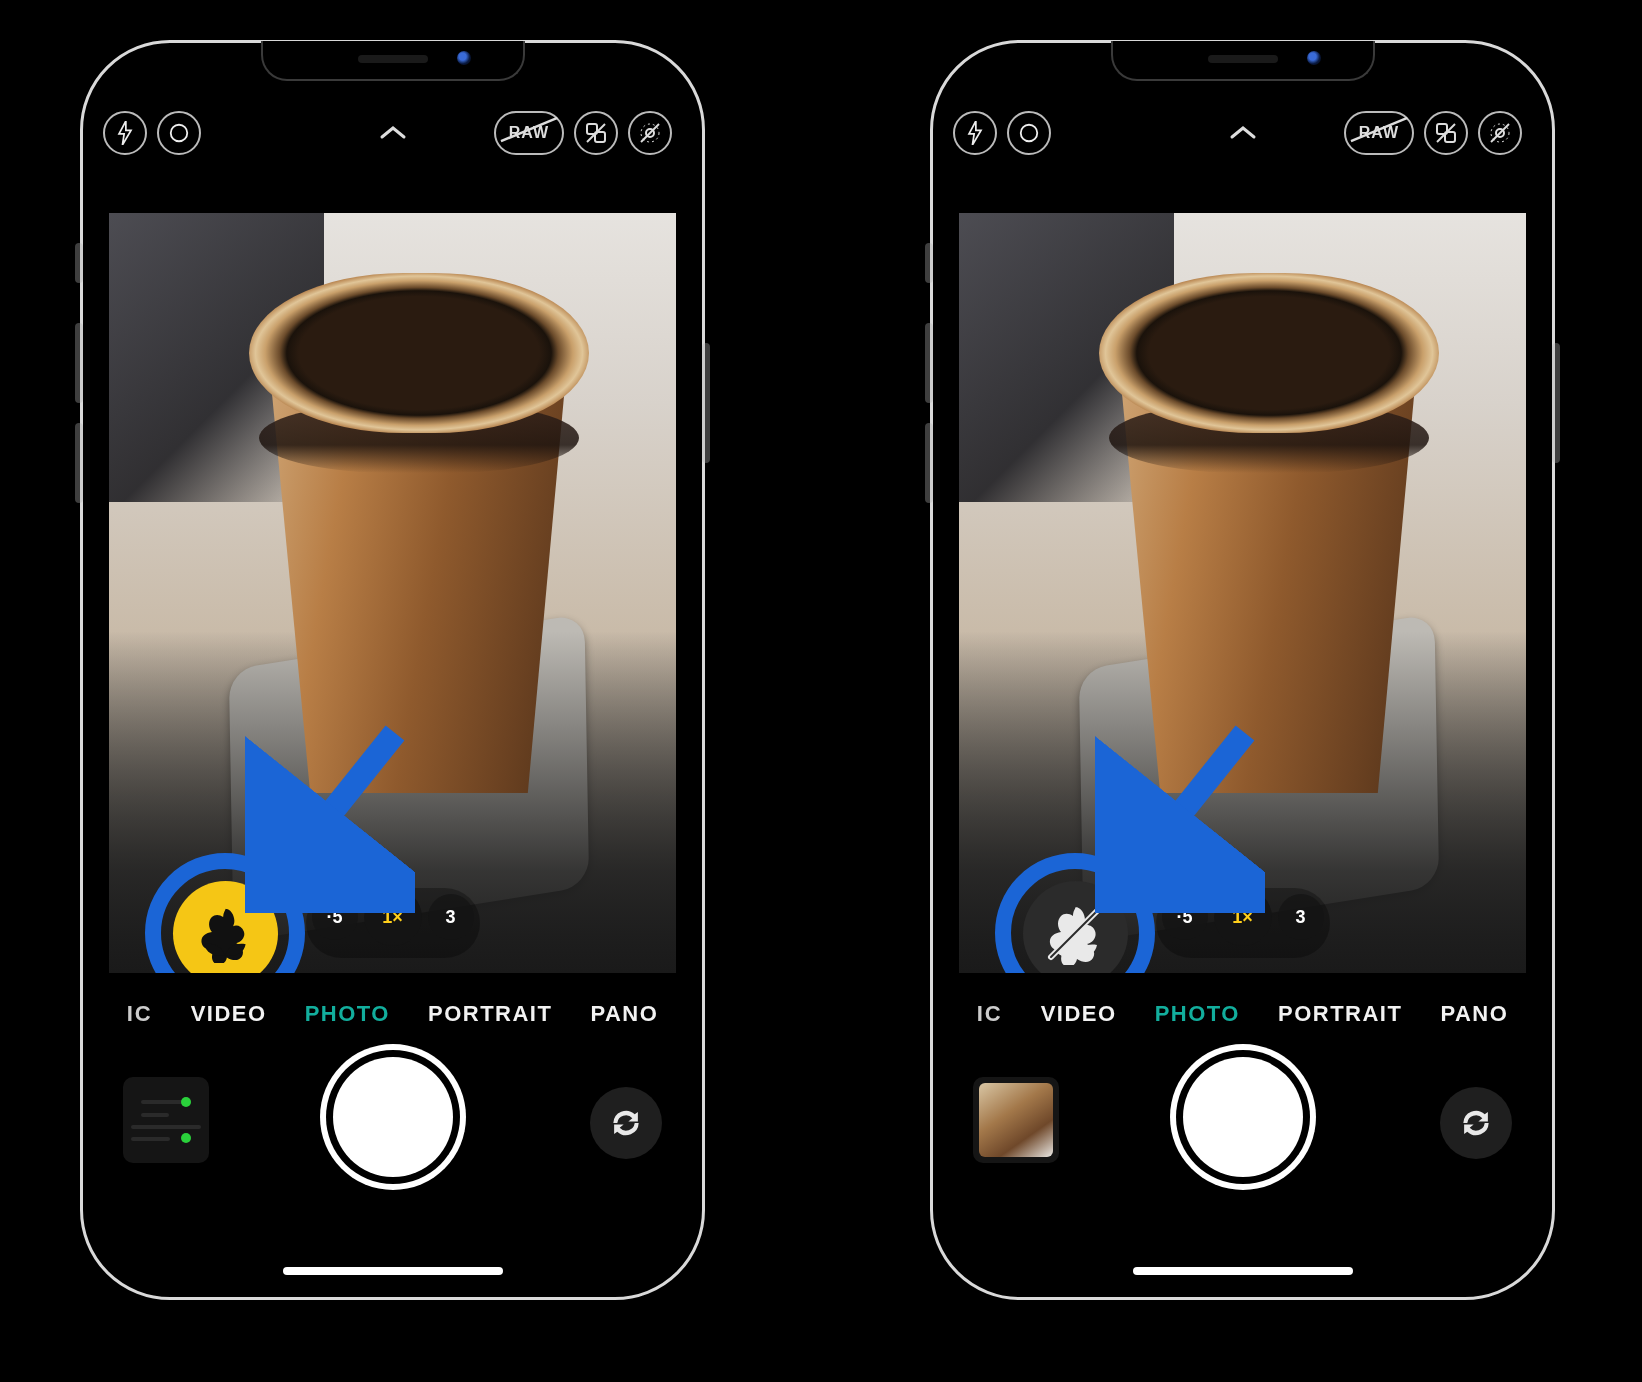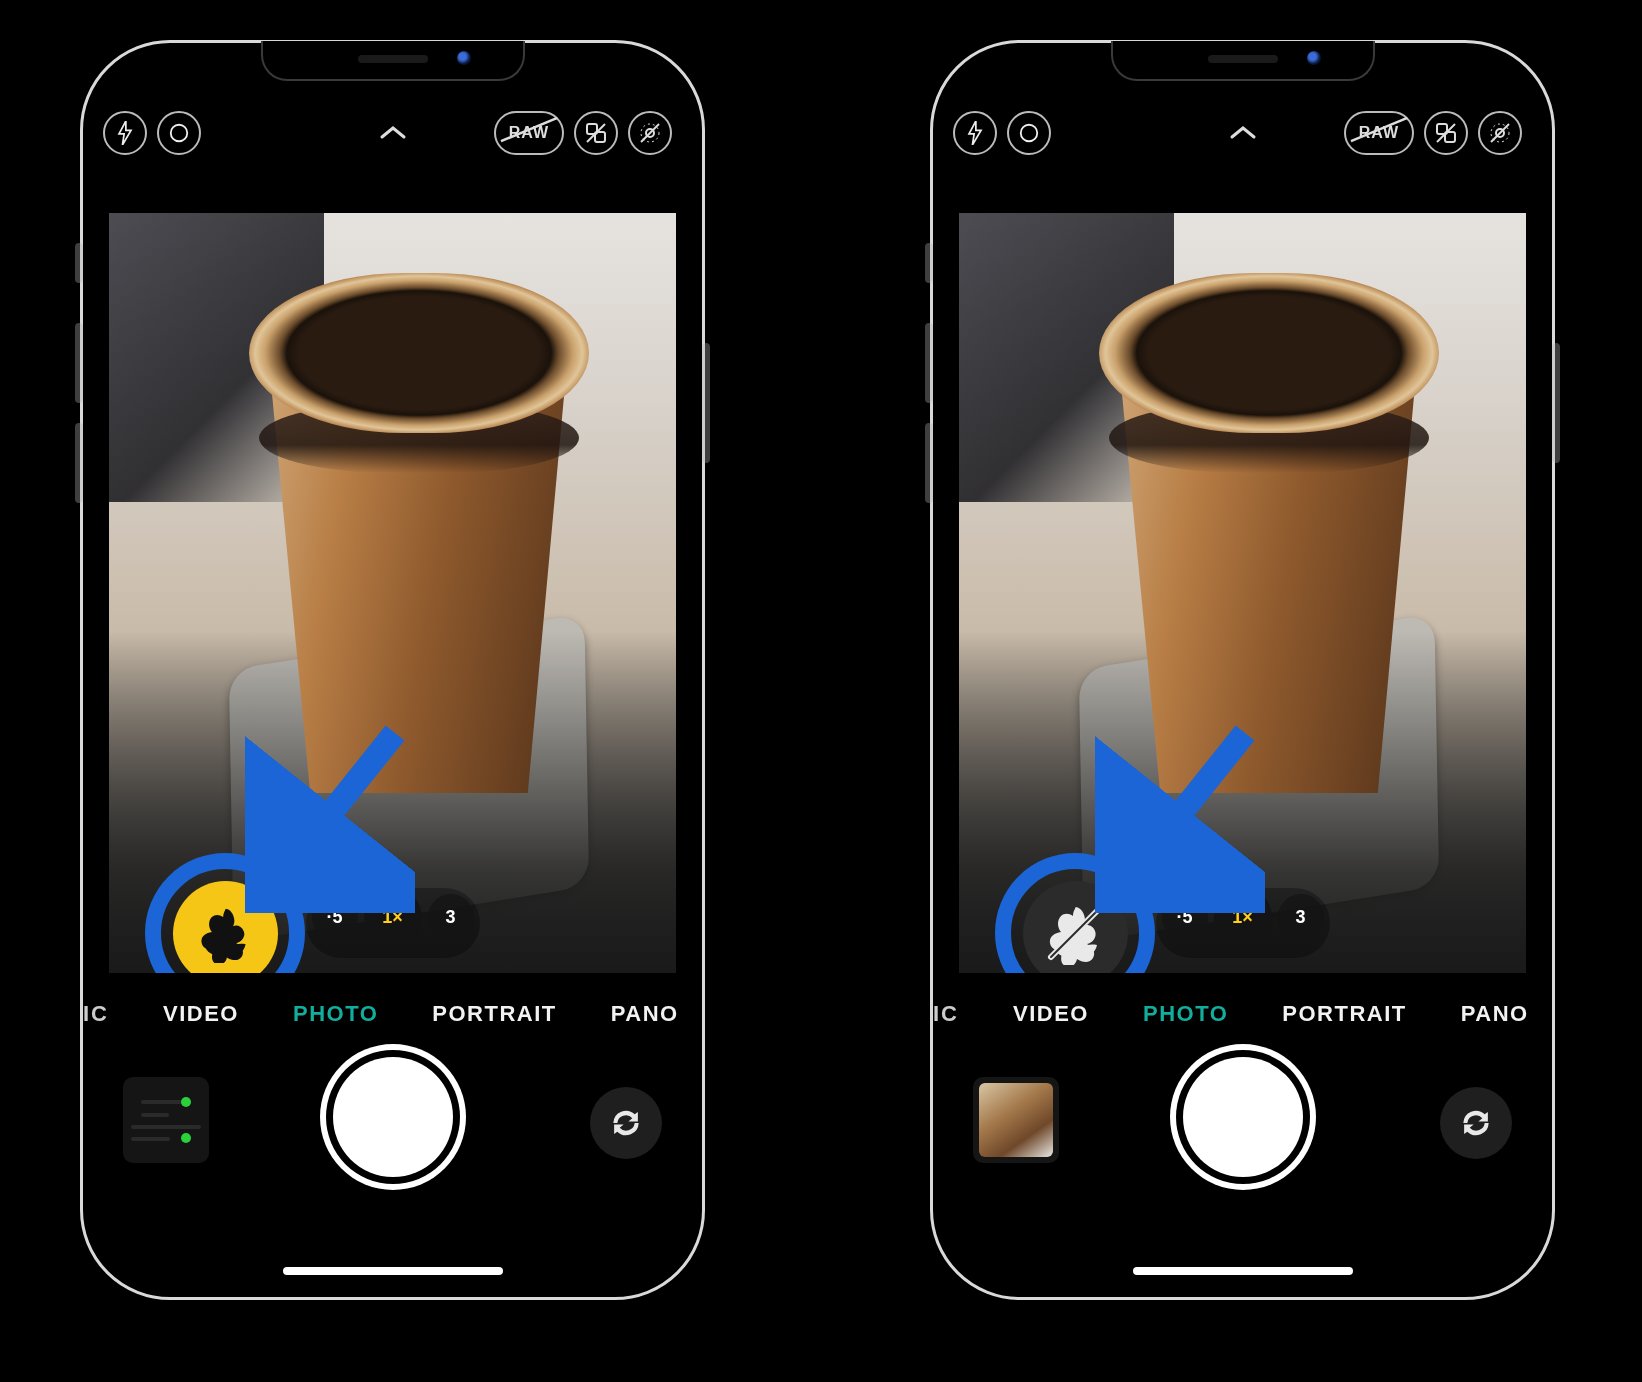--- a/index.html
+++ b/index.html
@@ -246,22 +246,22 @@
     top:-130px;
     transform: rotate(0deg);
   }
 
   
   .modes{
     position:absolute;
     left:0;right:0;
     bottom: 270px;
     display:flex;
-    justify-content:flex-start;
-    gap:54px;
+    justify-content:center;
+    gap:38px;
     color:#fff;
     font-weight:700;
     font-size:22px;
     letter-spacing:1.5px;
     z-index: 2;
   }
   .modes span{opacity:.95;}
   .modes .sel{ color:#14b8a6; }
   .modes .cut { opacity:.8; letter-spacing:2px;}
 

